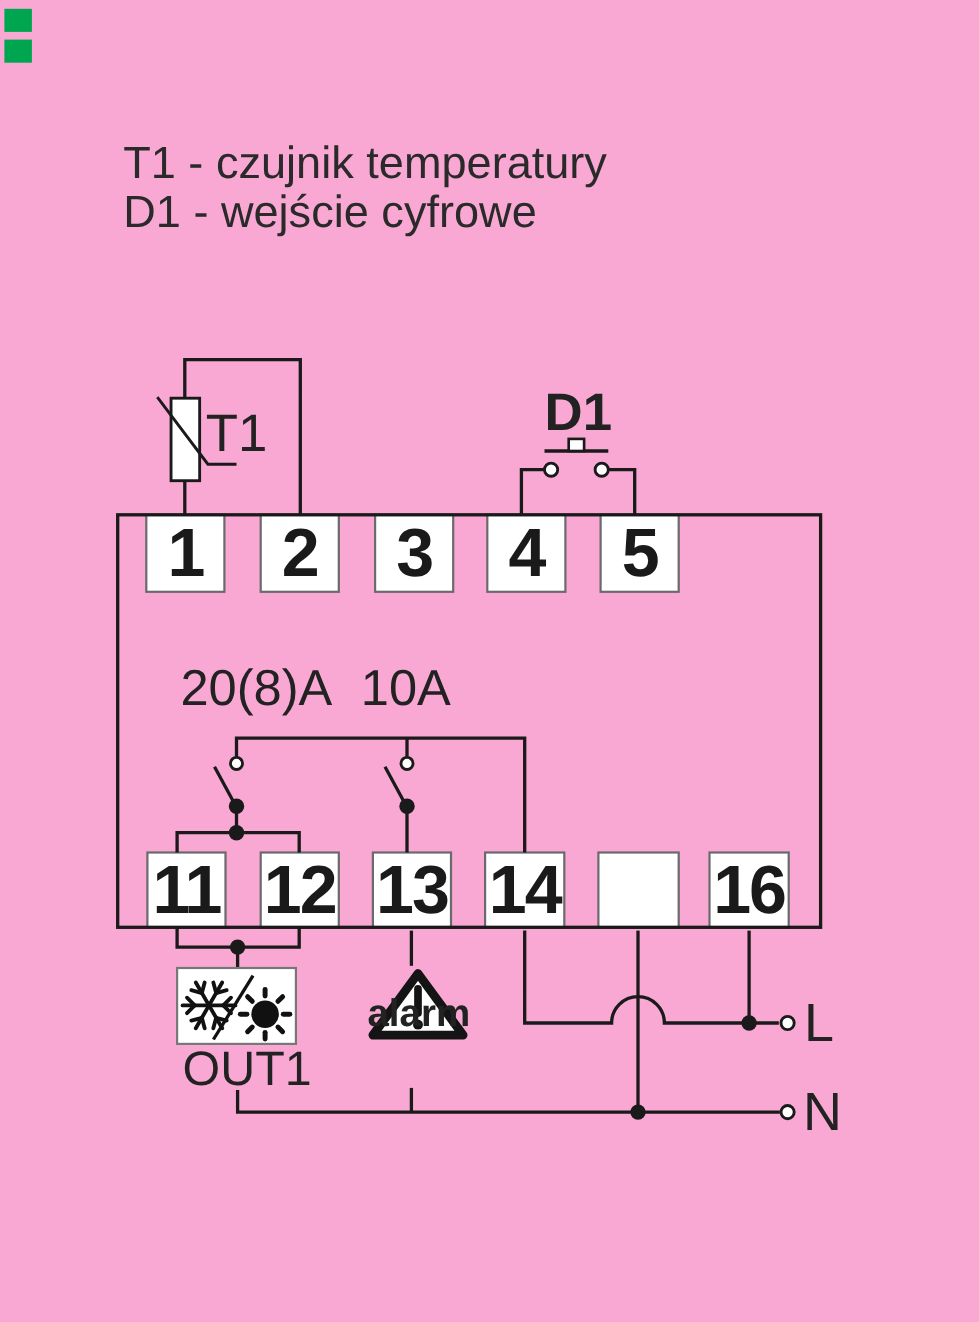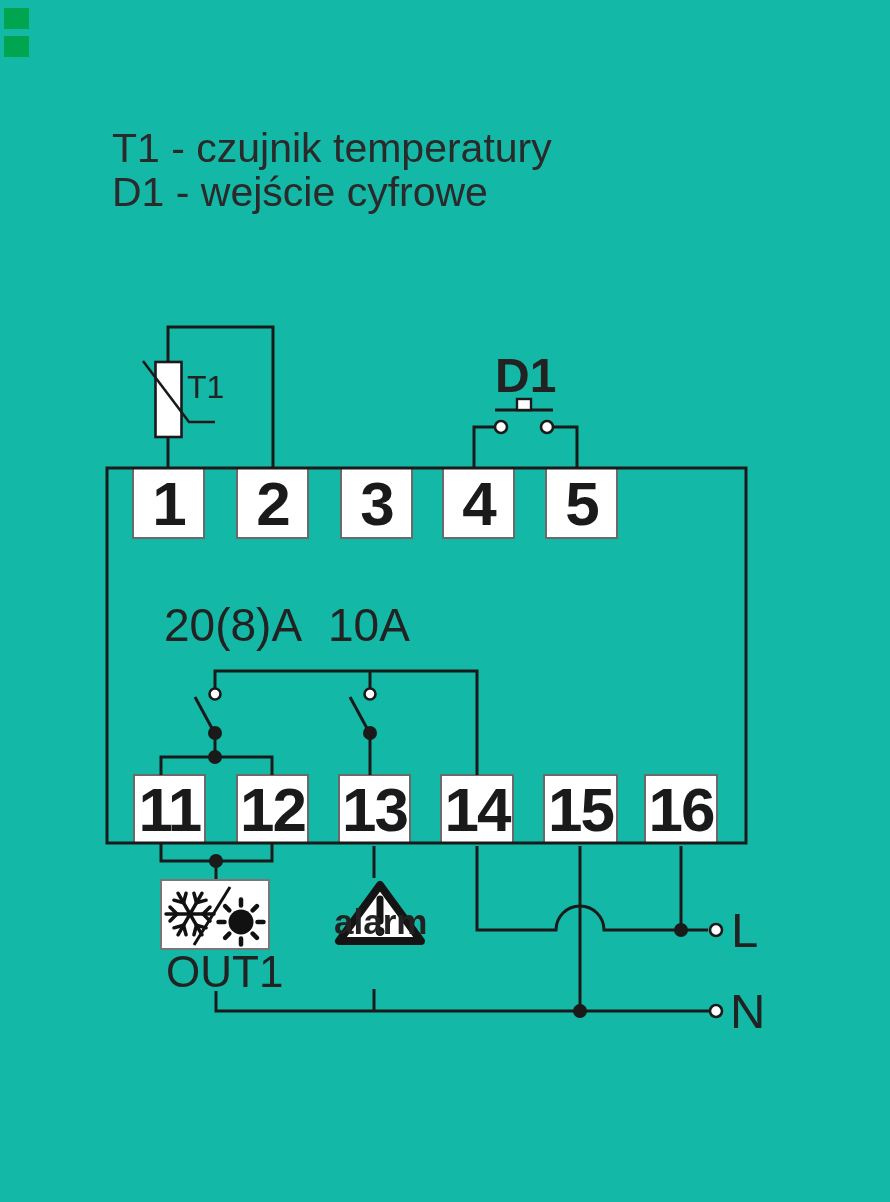--- a/index.html
+++ b/index.html
@@ -1,17 +1,17 @@
 <!DOCTYPE html>
 <html><head>
 <meta charset="utf-8">
 <style>
   html,body{margin:0;padding:0;background:#ffffff;}
   .stage{
-    position:relative;width:890px;height:1202px;background:#14b8a6;
+    position:relative;width:890px;height:1202px;background:#f9a8d4;
     font-family:"Liberation Sans","DejaVu Sans",sans-serif;color:#262626;overflow:hidden;
   }
   .corner-mark{position:absolute;left:4px;width:25px;height:21px;background:#00a550;}
   .legend-line{position:absolute;left:112px;font-size:41px;line-height:1;white-space:nowrap;color:#2a2a2a;}
   .lbl{position:absolute;line-height:1;white-space:nowrap;color:#222222;}
   .diagram-svg{position:absolute;left:0;top:0;}
   .tcell{
     position:absolute;display:flex;align-items:center;justify-content:center;
     font-weight:bold;font-size:62px;letter-spacing:-0.03em;color:#1a1a1a;
   }
@@ -142,24 +142,23 @@
   <div class="tcell" style="left:133px;top:468px;width:71px;height:70px;">1</div>
   <div class="tcell" style="left:237px;top:468px;width:71px;height:70px;">2</div>
   <div class="tcell" style="left:341px;top:468px;width:71px;height:70px;">3</div>
   <div class="tcell" style="left:443px;top:468px;width:71px;height:70px;">4</div>
   <div class="tcell" style="left:546px;top:468px;width:71px;height:70px;">5</div>
 
   <div class="tcell" style="left:134px;top:775px;width:71px;height:68px;border-radius:25px;">11</div>
   <div class="tcell" style="left:237px;top:775px;width:71px;height:68px;">12</div>
   <div class="tcell" style="left:339px;top:775px;width:71px;height:68px;">13</div>
   <div class="tcell" style="left:441px;top:775px;width:72px;height:68px;">14</div>
-  <div class="tcell" style="left:544px;top:775px;width:73px;height:68px;">15</div>
   <div class="tcell" style="left:645px;top:775px;width:72px;height:68px;">16</div>
 
-  <div class="lbl" style="left:187px;top:371px;font-size:32px;">T1</div>
+  <div class="lbl" style="left:187px;top:371px;font-size:48px;">T1</div>
   <div class="lbl" style="left:495px;top:352px;font-size:48px;font-weight:bold;">D1</div>
   <div class="lbl" style="left:164px;top:602px;font-size:46px;">20(8)A</div>
   <div class="lbl" style="left:328px;top:602px;font-size:46px;">10A</div>
   <div class="lbl" style="left:166px;top:950px;font-size:44px;">OUT1</div>
   <div class="lbl" style="left:334px;top:904px;font-size:35px;font-weight:bold;">alarm</div>
   <div class="lbl" style="left:731px;top:906px;font-size:49px;">L</div>
   <div class="lbl" style="left:730px;top:987px;font-size:49px;">N</div>
 
 </div>
 

